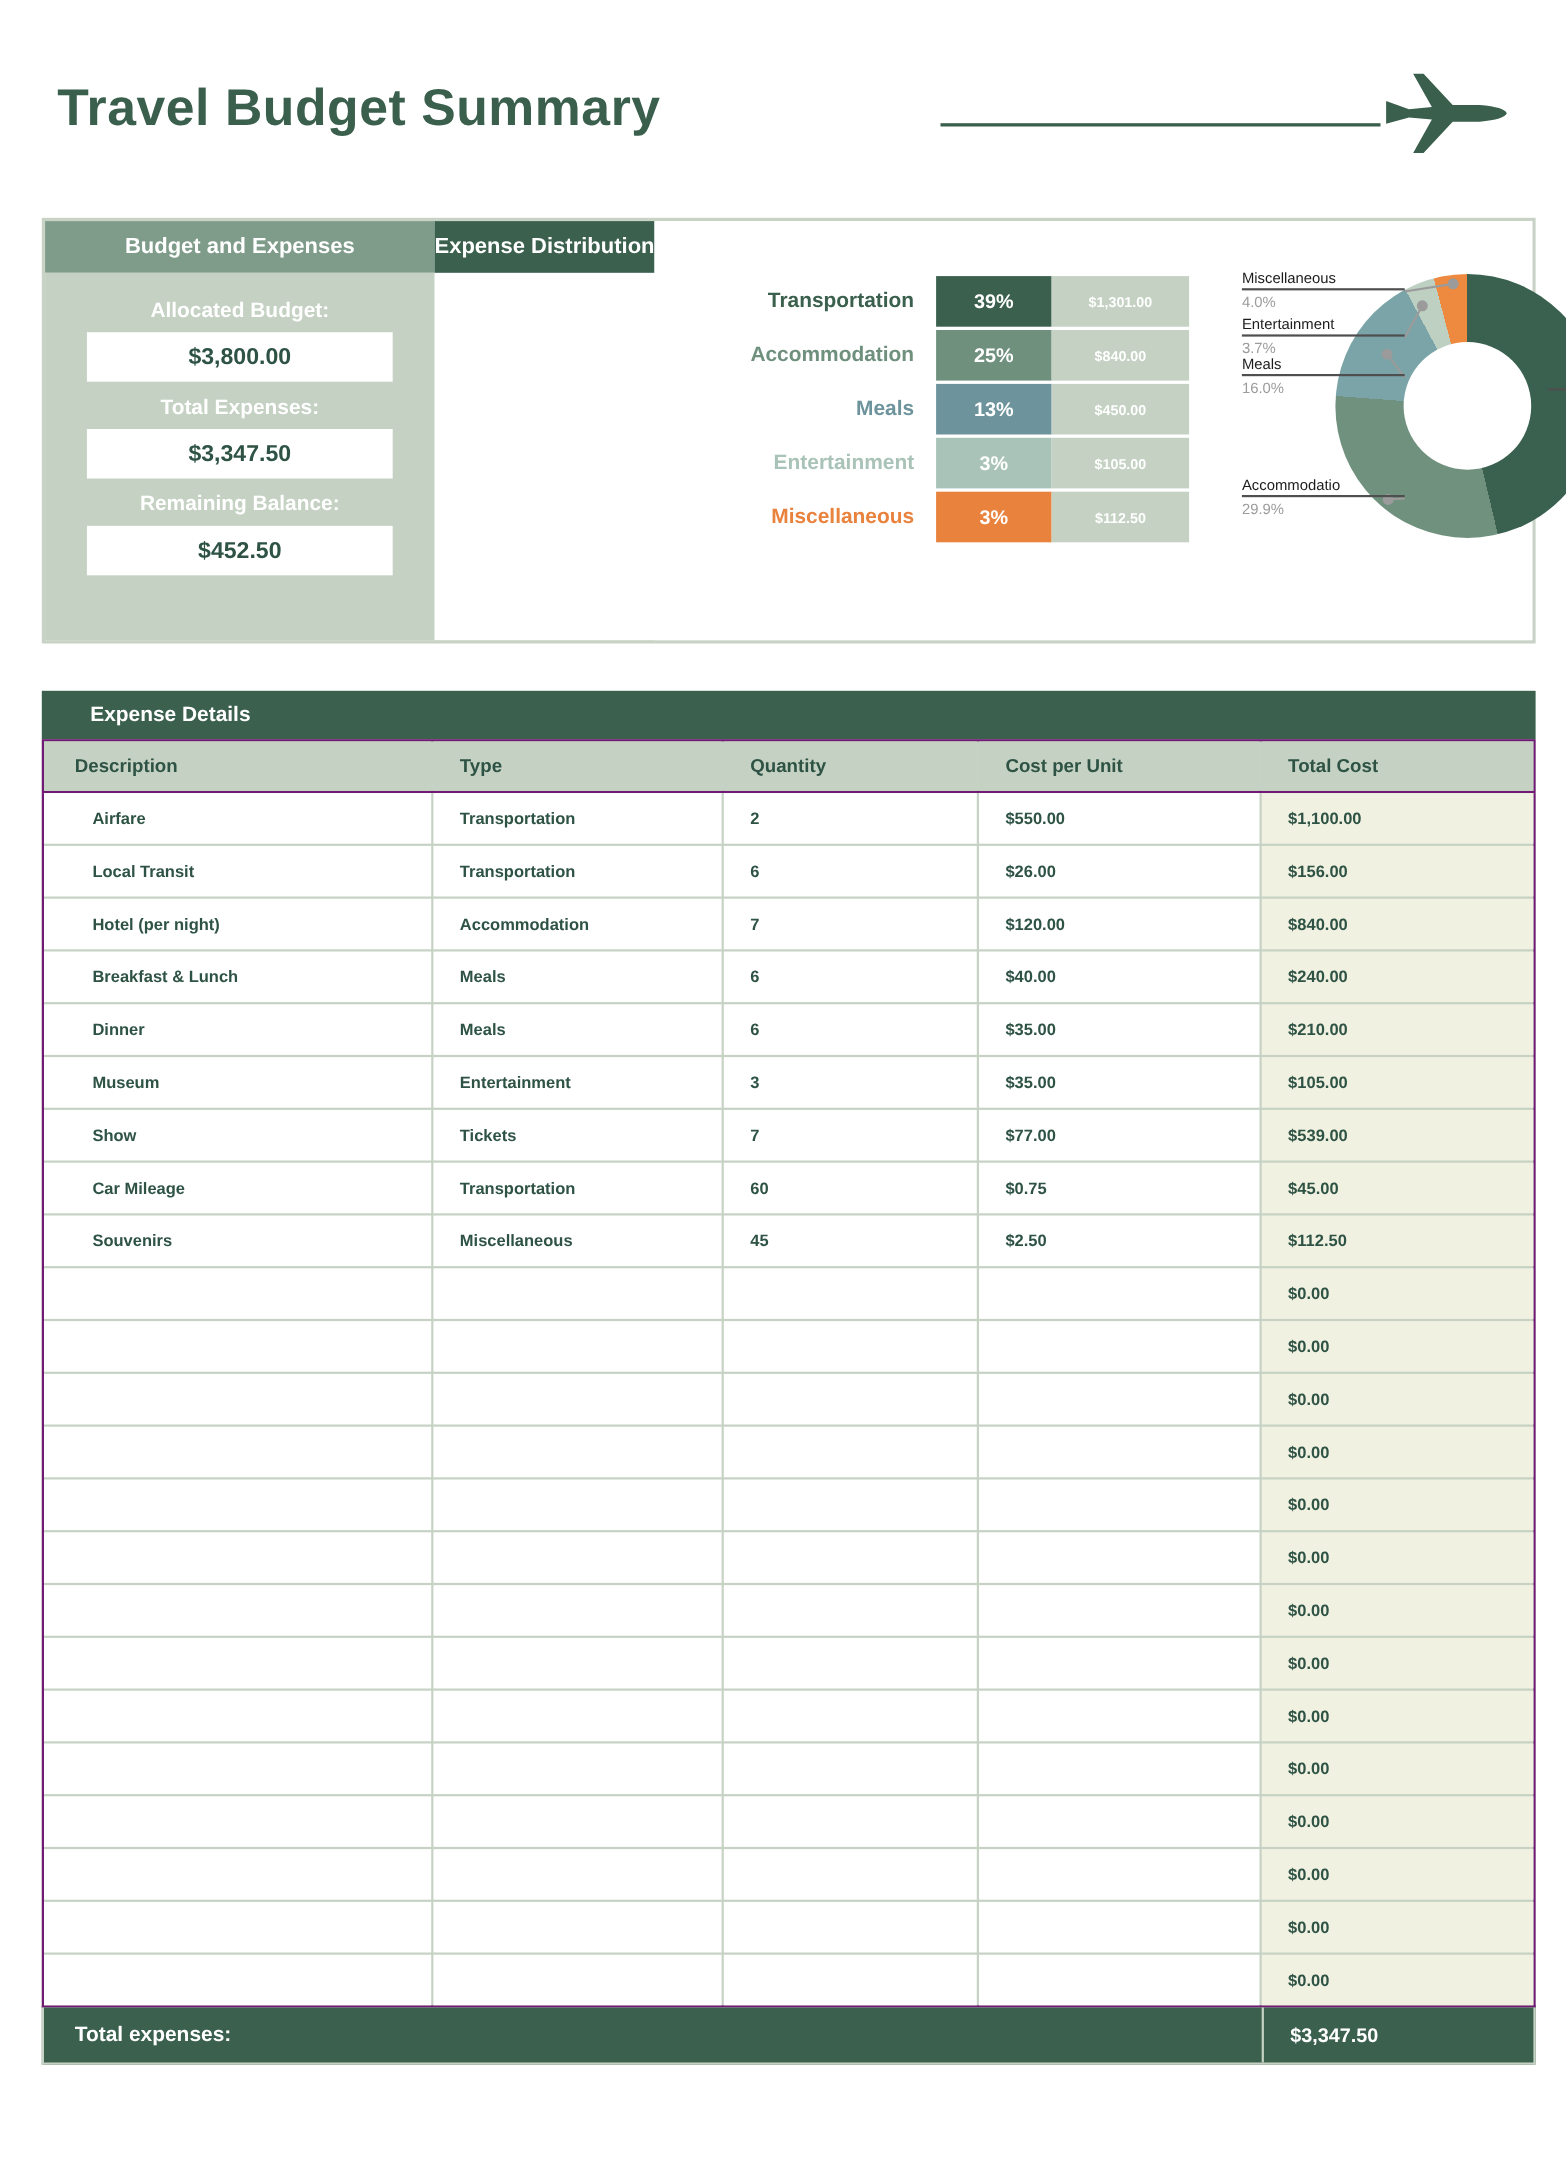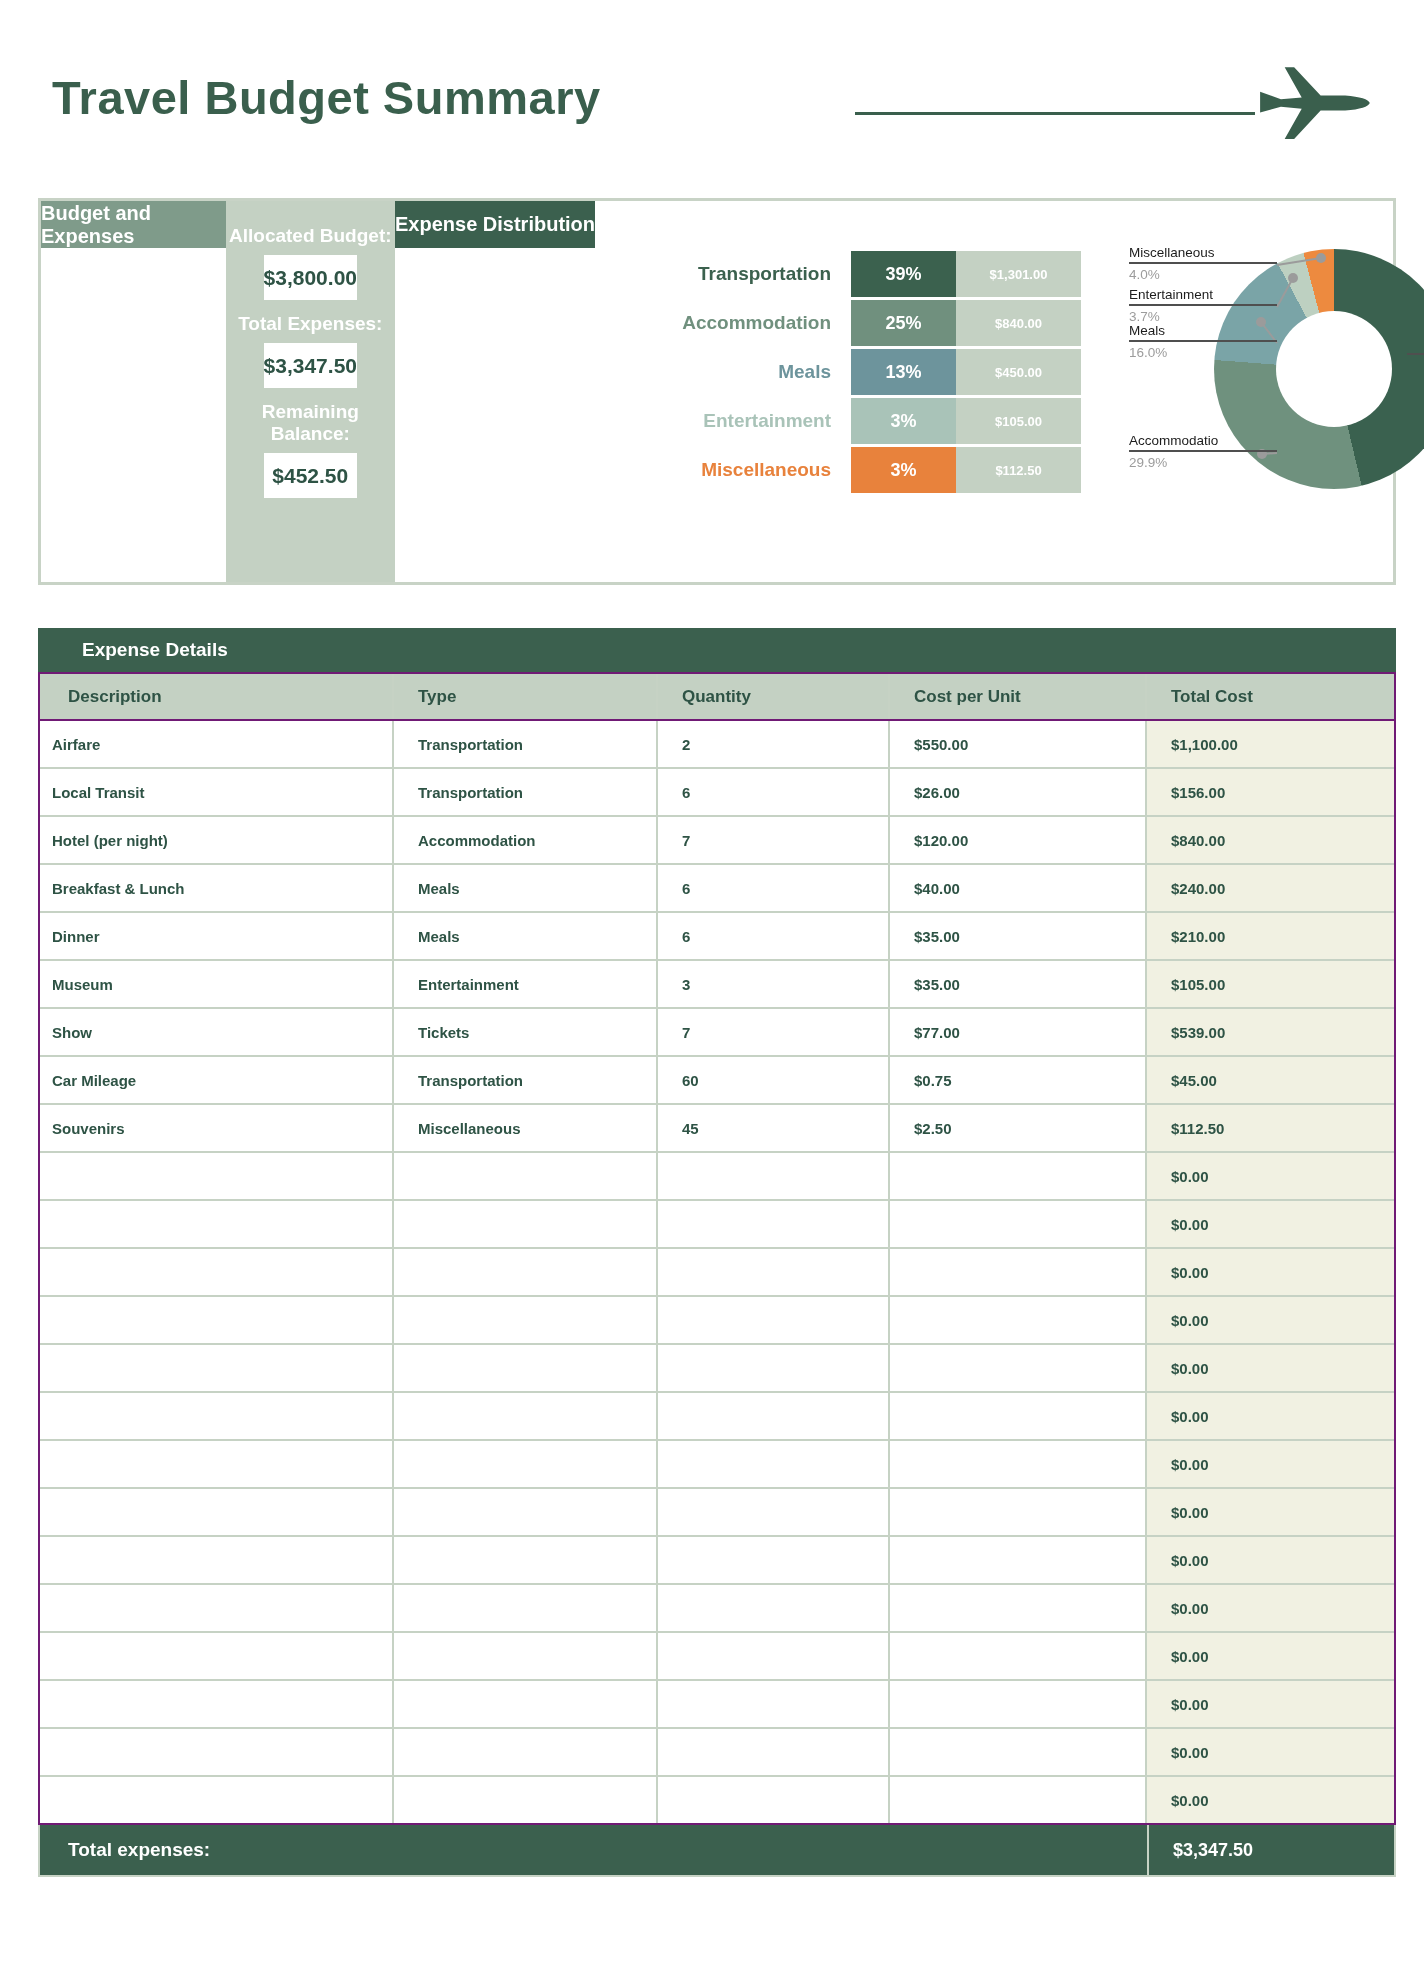--- a/index.html
+++ b/index.html
@@ -9,21 +9,21 @@
 
   
   .page-title { position:absolute; left:52px; top:70px; font-size:47px; font-weight:800;
                 color:#3a5f4d; letter-spacing:0.5px; }
   .title-line { position:absolute; left:855px; top:112px; width:400px; height:3px; background:#3a5f4d; }
   .plane { position:absolute; left:1252px; top:52px; width:124px; height:104px; }
 
   
   .top-section { position:absolute; left:38px; top:198px; width:1358px; height:387px;
                  border:3px solid #c8d3c6; display:flex; }
-  .left-panel { width:354px; display:flex; flex-direction:row; }
+  .left-panel { width:354px; display:flex; flex-direction:column; }
   .left-panel-header { height:47px; background:#7f9b8a; color:#ffffff; font-size:20px; font-weight:700;
                        display:flex; align-items:center; justify-content:center; }
   .left-panel-body { flex:1; background:#c4d1c3; padding-top:11px; }
   .bfield-label { color:#ffffff; font-size:19px; font-weight:700; text-align:center; margin:13px 0 8px; }
   .bfield-value { background:#ffffff; height:45px; margin:0 38px; display:flex; align-items:center;
                   justify-content:center; color:#2e5345; font-size:21px; font-weight:700; }
 
   .right-panel { flex:1; display:flex; flex-direction:row; }
   .right-panel-header { height:47px; background:#3b604e; color:#ffffff; font-size:20px; font-weight:700;
                         display:flex; align-items:center; justify-content:center; }
@@ -56,21 +56,21 @@
   .table-wrap { position:absolute; left:38px; top:628px; width:1358px; }
   .table-title { height:44px; background:#3b604e; color:#ffffff; font-size:19px; font-weight:700;
                  display:flex; align-items:center; padding-left:44px; }
   .tgrid { display:grid; grid-template-columns:352px 262px 230px 255px 247px; gap:2px;
            background:#c6d2c4; border:2px solid #701a75; }
   .thead-cell { background:#c4d1c3; height:45px; display:flex; align-items:center;
                 color:#2e5345; font-size:17px; font-weight:700; padding-left:24px; }
   .thead-cell:first-child { padding-left:28px; }
   .cell { background:#ffffff; height:46px; display:flex; align-items:center;
           color:#2e5345; font-size:15px; font-weight:700; padding-left:24px; }
-  .cell.c-desc { padding-left:12px; }
+  .cell.c-desc { padding-left:44px; }
   .cell.c-total { background:#f1f1e2; }
   .total-row { display:grid; grid-template-columns:352px 262px 230px 255px 247px; gap:2px;
                background:#3b604e; border:2px solid #c6d2c4; border-top:none; height:52px; }
   .total-label { grid-column:1 / 5; display:flex; align-items:center; padding-left:28px;
                  color:#ffffff; font-size:19px; font-weight:700; }
   .total-value { display:flex; align-items:center; padding-left:24px; color:#ffffff;
                  font-size:18px; font-weight:700; border-left:2px solid #c6d2c4; }
 </style>
 </head>
 <body>

